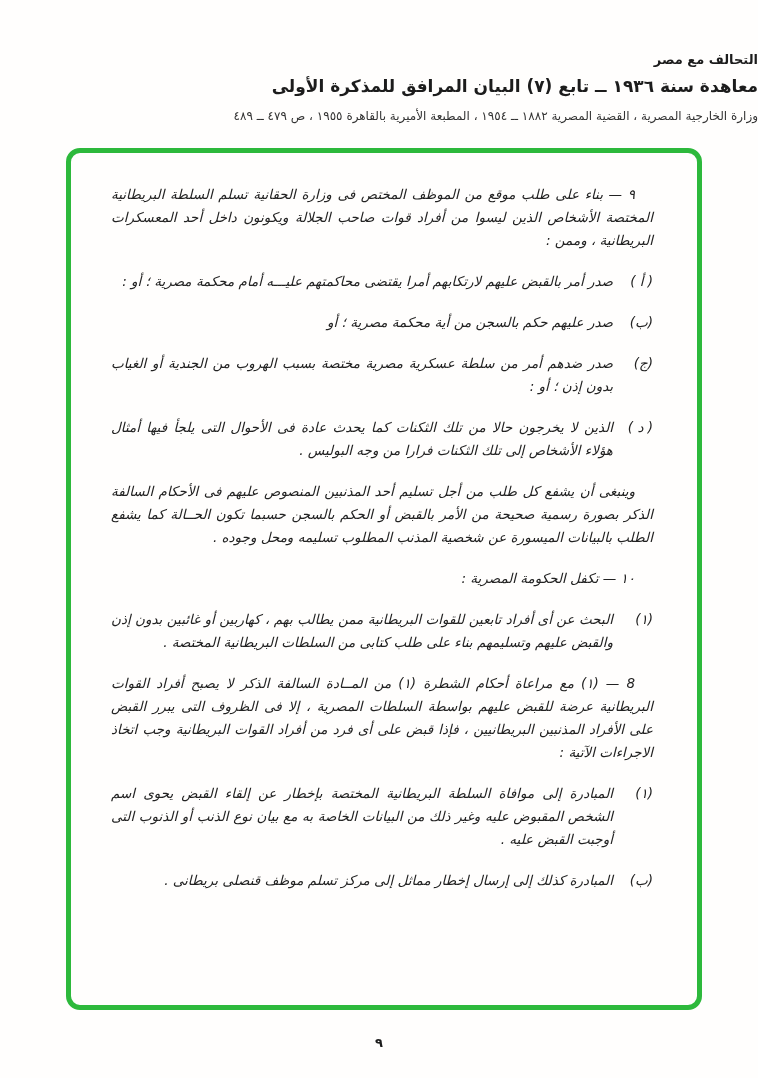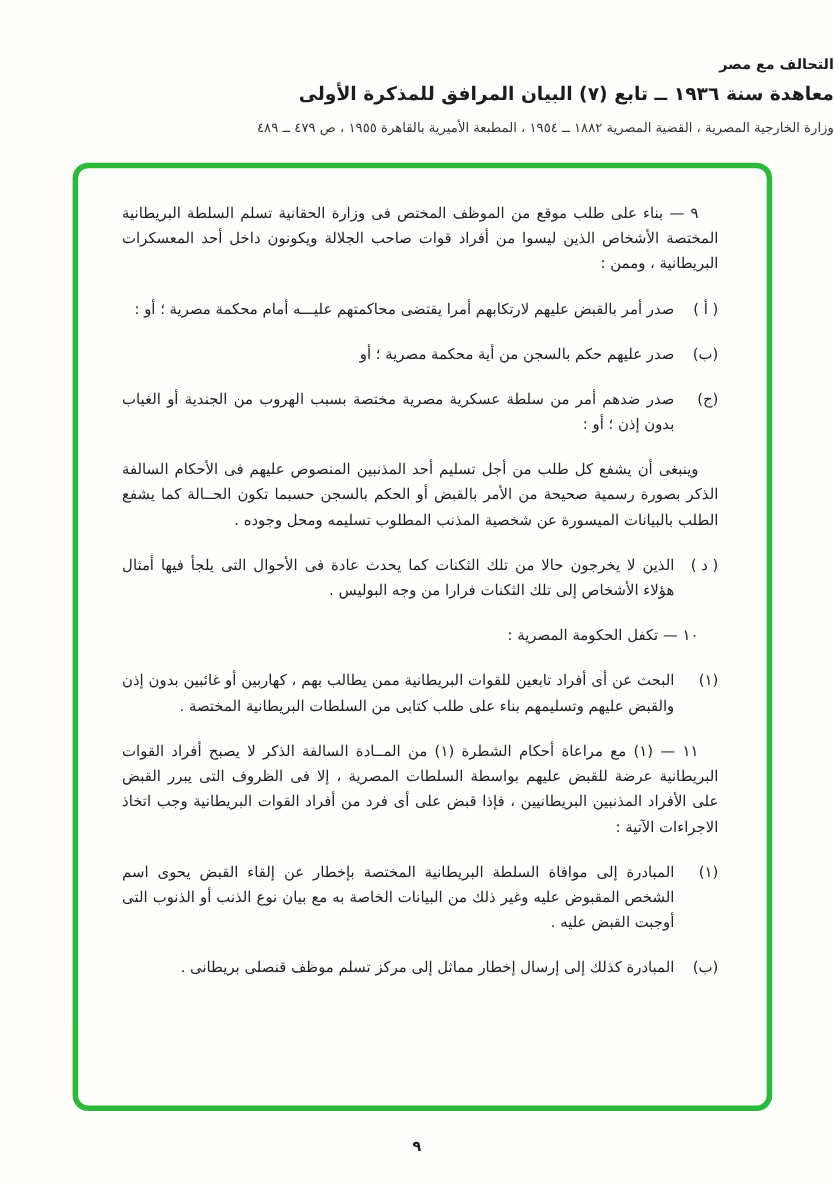--- a/index.html
+++ b/index.html
@@ -51,20 +51,21 @@
   .body-text {
     position: absolute;
     top: 30px;
     right: 44px;
     left: 40px;
     direction: rtl;
     text-align: justify;
     font-size: 13.5px;
     line-height: 23px;
     color: #222;
+    font-style: italic;
   }
   .para {
     margin: 0 0 18px 0;
   }
   .para.indent {
     text-indent: 18px;
   }
   .para.item {
     padding-right: 40px;
     text-indent: -40px;
@@ -97,25 +98,25 @@
     <div class="doc-subtitle">معاهدة سنة ١٩٣٦ ــ تابع (٧) البيان المرافق للمذكرة الأولى</div>
     <div class="doc-source">وزارة الخارجية المصرية ، القضية المصرية ١٨٨٢ ــ ١٩٥٤ ، المطبعة الأميرية بالقاهرة ١٩٥٥ ، ص ٤٧٩ ــ ٤٨٩</div>
   </header>
 
   <div class="green-box" style="border-color: rgb(45, 185, 60);">
     <div class="body-text">
         <div class="para para indent">٩ — بناء على طلب موقع من الموظف المختص فى وزارة الحقانية تسلم السلطة البريطانية المختصة الأشخاص الذين ليسوا من أفراد قوات صاحب الجلالة ويكونون داخل أحد المعسكرات البريطانية ، وممن :</div>
         <div class="para item"><span class="marker">( أ )</span><span>صدر أمر بالقبض عليهم لارتكابهم أمرا يقتضى محاكمتهم عليـــه أمام محكمة مصرية ؛ أو :</span></div>
         <div class="para item"><span class="marker">(ب)</span><span>صدر عليهم حكم بالسجن من أية محكمة مصرية ؛ أو</span></div>
         <div class="para item"><span class="marker">(ج)</span><span>صدر ضدهم أمر من سلطة عسكرية مصرية مختصة بسبب الهروب من الجندية أو الغياب بدون إذن ؛ أو :</span></div>
+        <div class="para item"><span class="marker">( د )</span><span>الذين لا يخرجون حالا من تلك الثكنات كما يحدث عادة فى الأحوال التى يلجأ فيها أمثال هؤلاء الأشخاص إلى تلك الثكنات فرارا من وجه البوليس .</span></div>
         <div class="para para indent">وينبغى أن يشفع كل طلب من أجل تسليم أحد المذنبين المنصوص عليهم فى الأحكام السالفة الذكر بصورة رسمية صحيحة من الأمر بالقبض أو الحكم بالسجن حسبما تكون الحــالة كما يشفع الطلب بالبيانات الميسورة عن شخصية المذنب المطلوب تسليمه ومحل وجوده .</div>
-        <div class="para item"><span class="marker">( د )</span><span>الذين لا يخرجون حالا من تلك الثكنات كما يحدث عادة فى الأحوال التى يلجأ فيها أمثال هؤلاء الأشخاص إلى تلك الثكنات فرارا من وجه البوليس .</span></div>
         <div class="para para indent">١٠ — تكفل الحكومة المصرية :</div>
         <div class="para item"><span class="marker">(١)</span><span>البحث عن أى أفراد تابعين للقوات البريطانية ممن يطالب بهم ، كهاربين أو غائبين بدون إذن والقبض عليهم وتسليمهم بناء على طلب كتابى من السلطات البريطانية المختصة .</span></div>
-        <div class="para para indent">١١ — (١) مع مراعاة أحكام الشطرة (١) من المــادة السالفة الذكر لا يصبح أفراد القوات البريطانية عرضة للقبض عليهم بواسطة السلطات المصرية ، إلا فى الظروف التى يبرر القبض على الأفراد المذنبين البريطانيين ، فإذا قبض على أى فرد من أفراد القوات البريطانية وجب اتخاذ الاجراءات الآتية :</div>
+        <div class="para para indent">8 — (١) مع مراعاة أحكام الشطرة (١) من المــادة السالفة الذكر لا يصبح أفراد القوات البريطانية عرضة للقبض عليهم بواسطة السلطات المصرية ، إلا فى الظروف التى يبرر القبض على الأفراد المذنبين البريطانيين ، فإذا قبض على أى فرد من أفراد القوات البريطانية وجب اتخاذ الاجراءات الآتية :</div>
         <div class="para item"><span class="marker">(١)</span><span>المبادرة إلى موافاة السلطة البريطانية المختصة بإخطار عن إلقاء القبض يحوى اسم الشخص المقبوض عليه وغير ذلك من البيانات الخاصة به مع بيان نوع الذنب أو الذنوب التى أوجبت القبض عليه .</span></div>
         <div class="para item"><span class="marker">(ب)</span><span>المبادرة كذلك إلى إرسال إخطار مماثل إلى مركز تسلم موظف قنصلى بريطانى .</span></div>
       </div>
   </div>
 
   <footer class="doc-footer">٩</footer>
 
 </div>
 
 </body></html>

